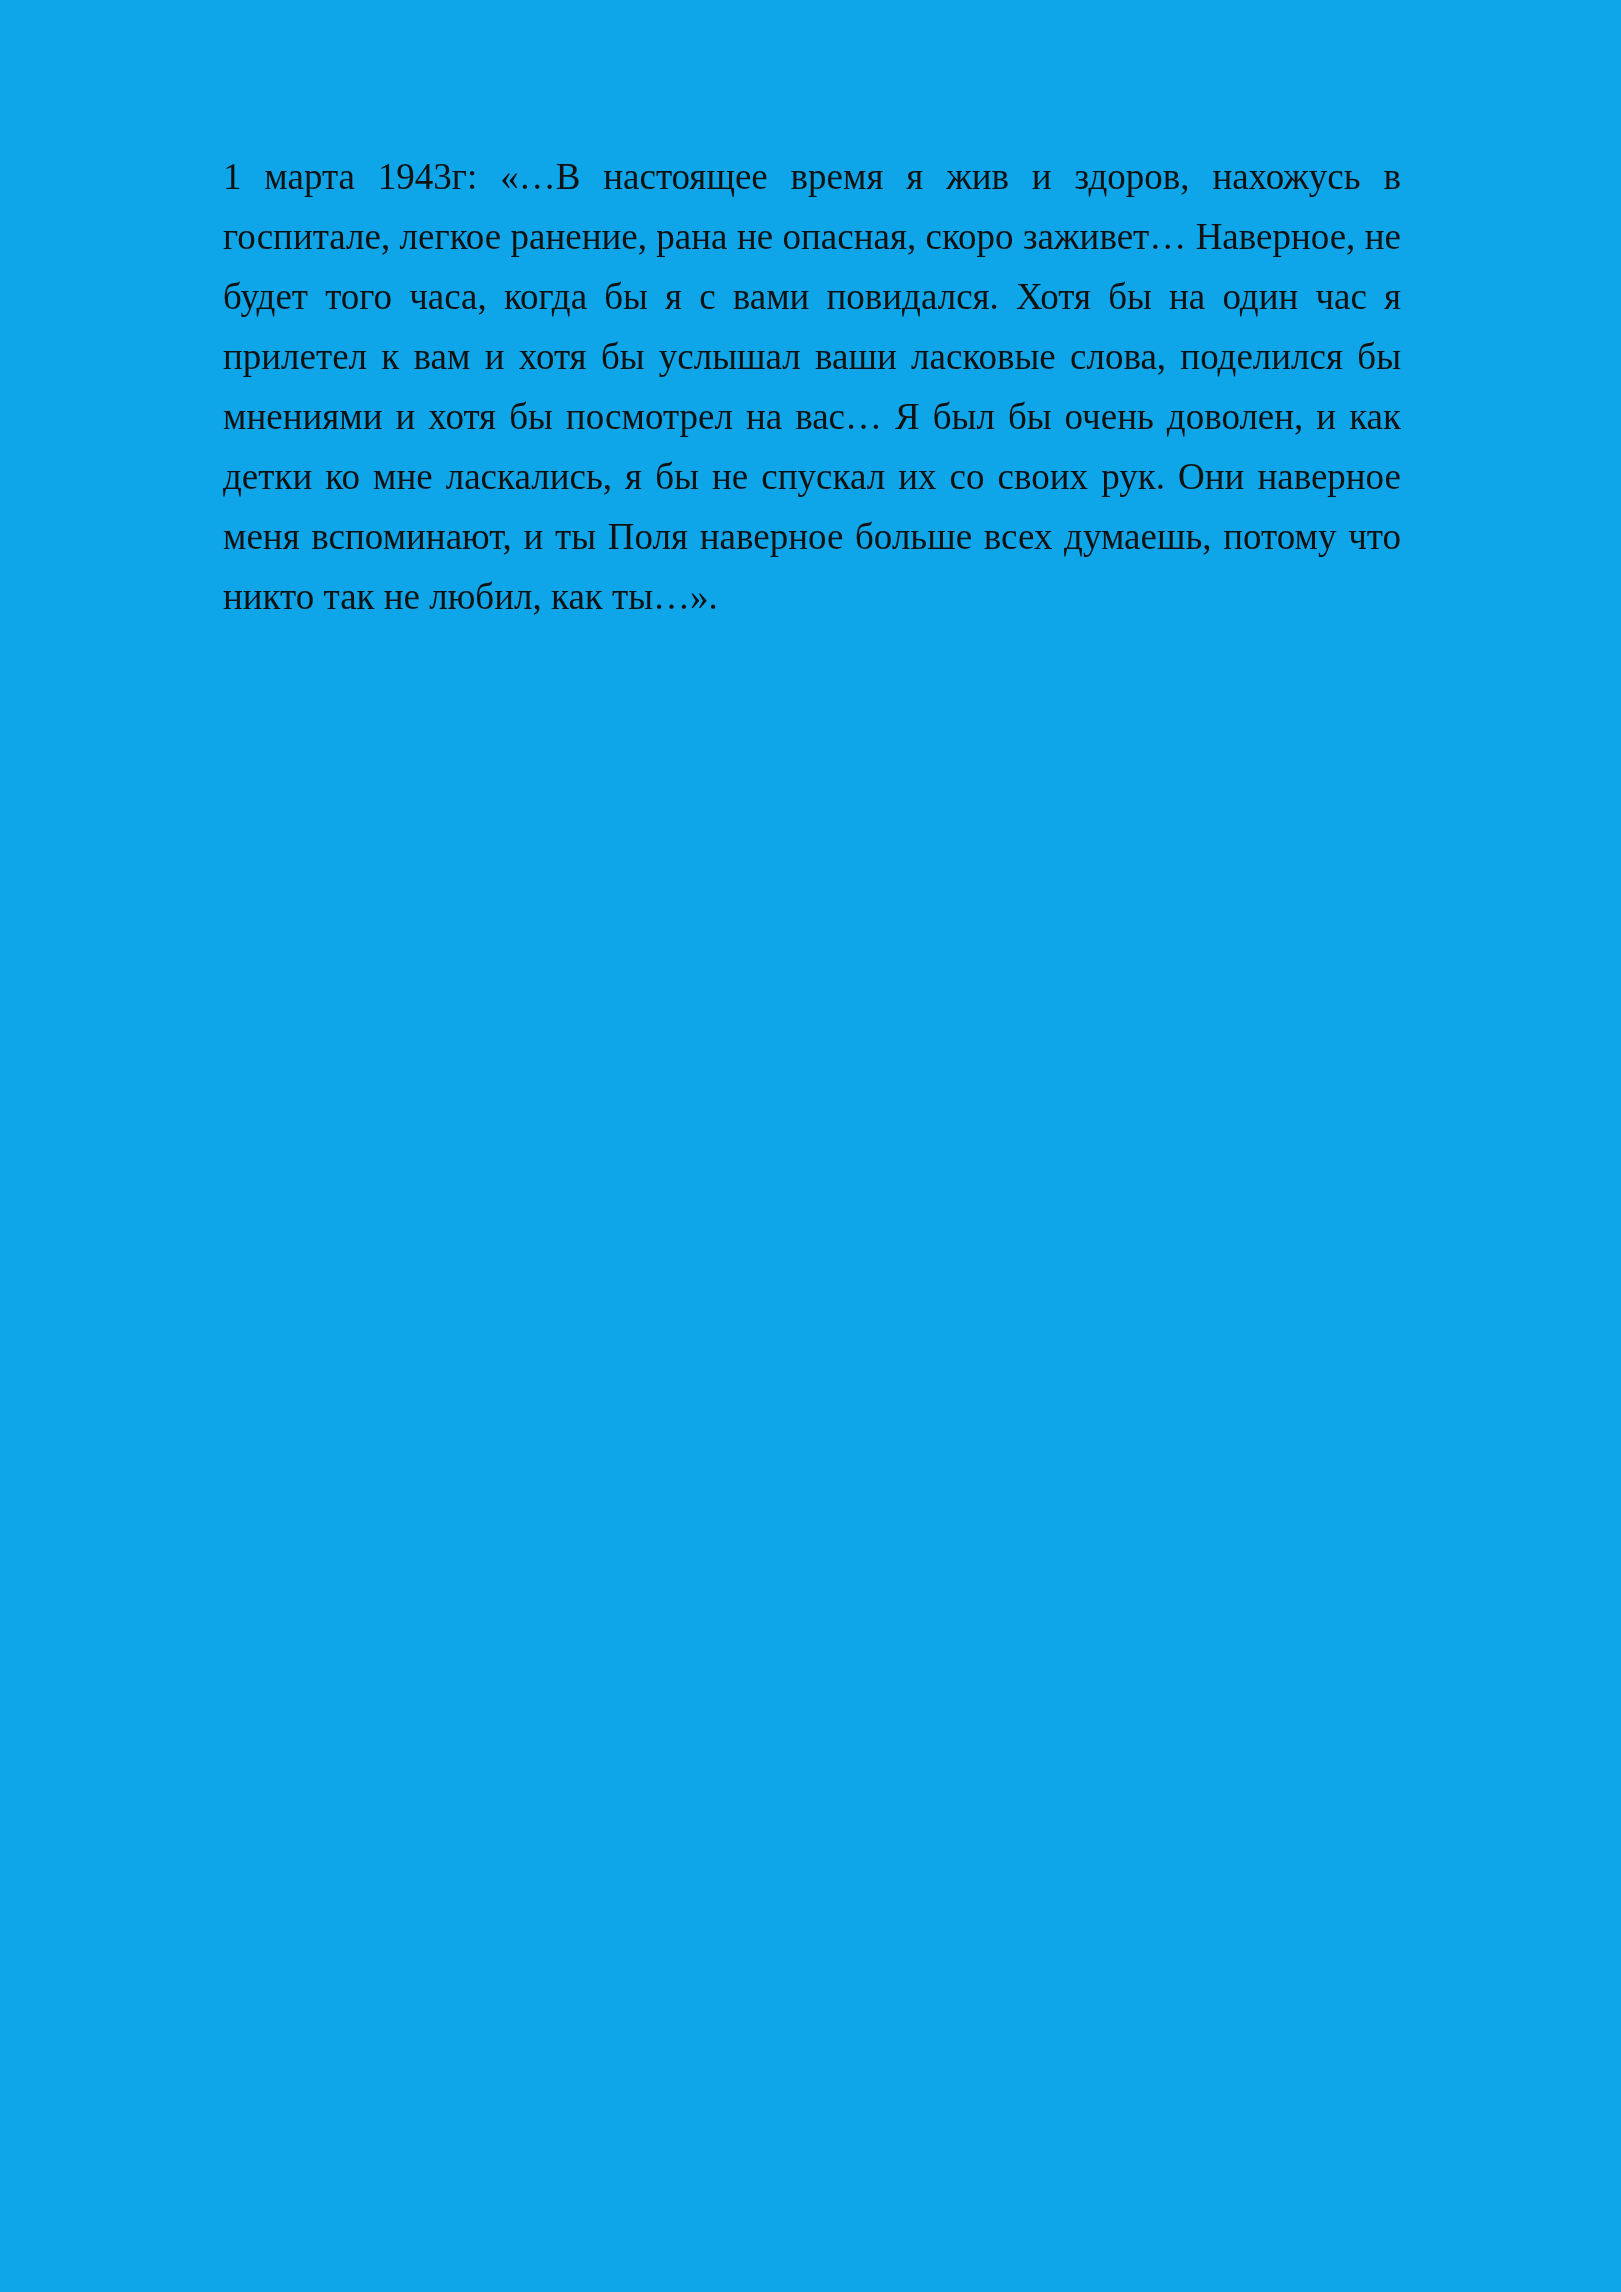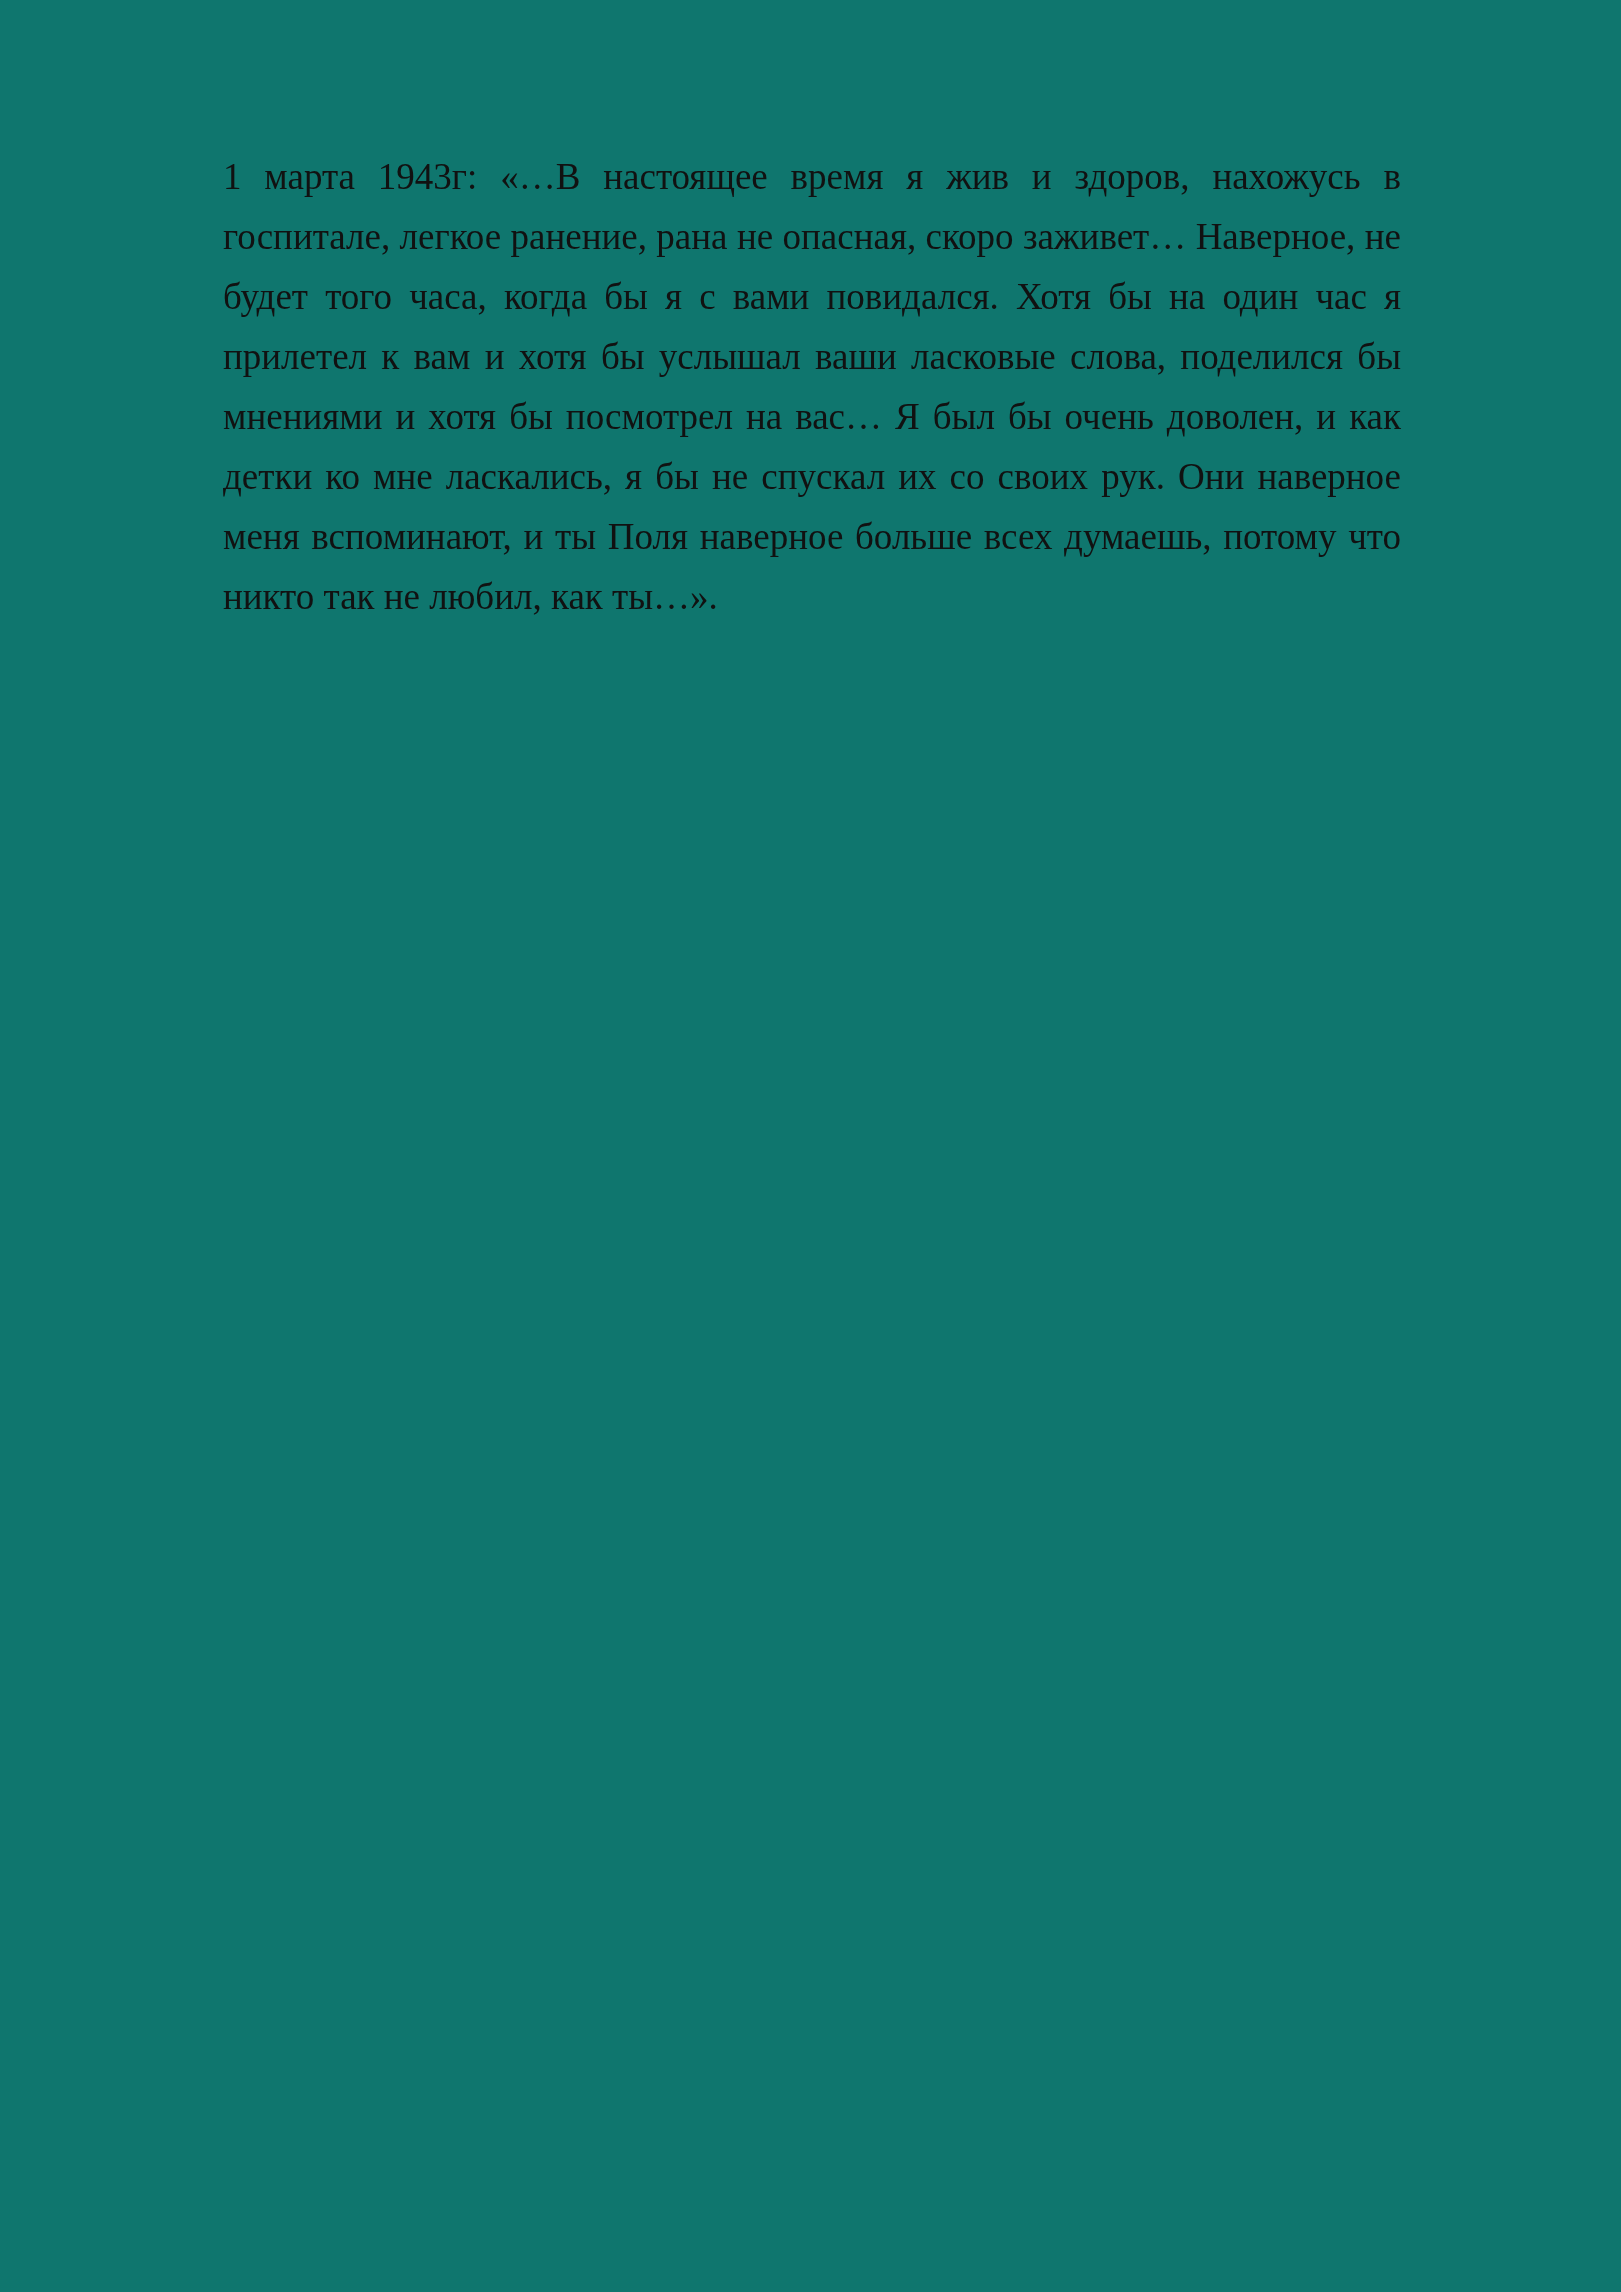--- a/index.html
+++ b/index.html
@@ -12,21 +12,21 @@
     height: 2293px;
     font-family: "Liberation Serif", "DejaVu Serif", serif;
     color: #000000;
     -webkit-font-smoothing: antialiased;
   }
   .page {
     box-sizing: border-box;
     width: 1621px;
     height: 2293px;
     padding: 147px 220px 0 223px;
-    background: #0f766e;
+    background: #0ea5e9;
   }
   .doc-body {
     font-size: 37px;
     line-height: 1.62;
     text-align: justify;
     text-justify: inter-word;
     color: #111111;
   }
   .doc-paragraph {
     margin: 0;

